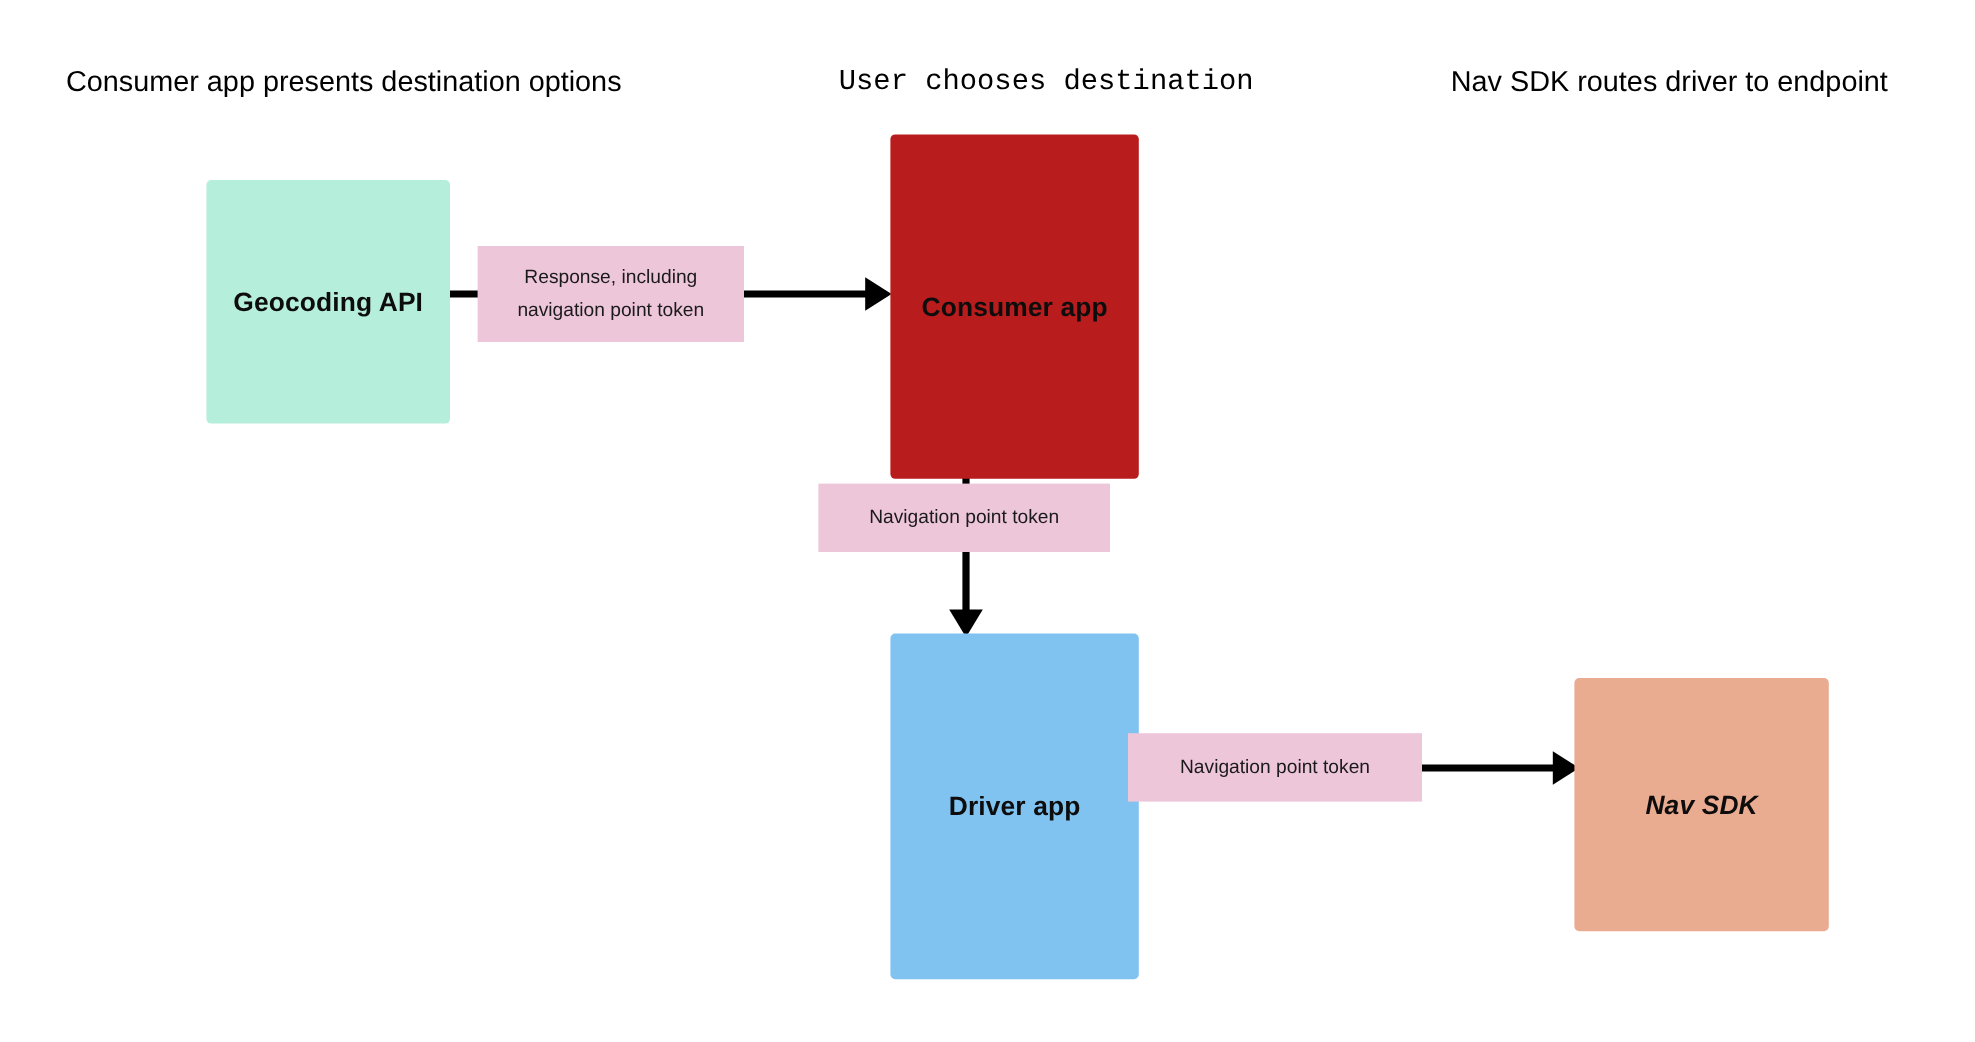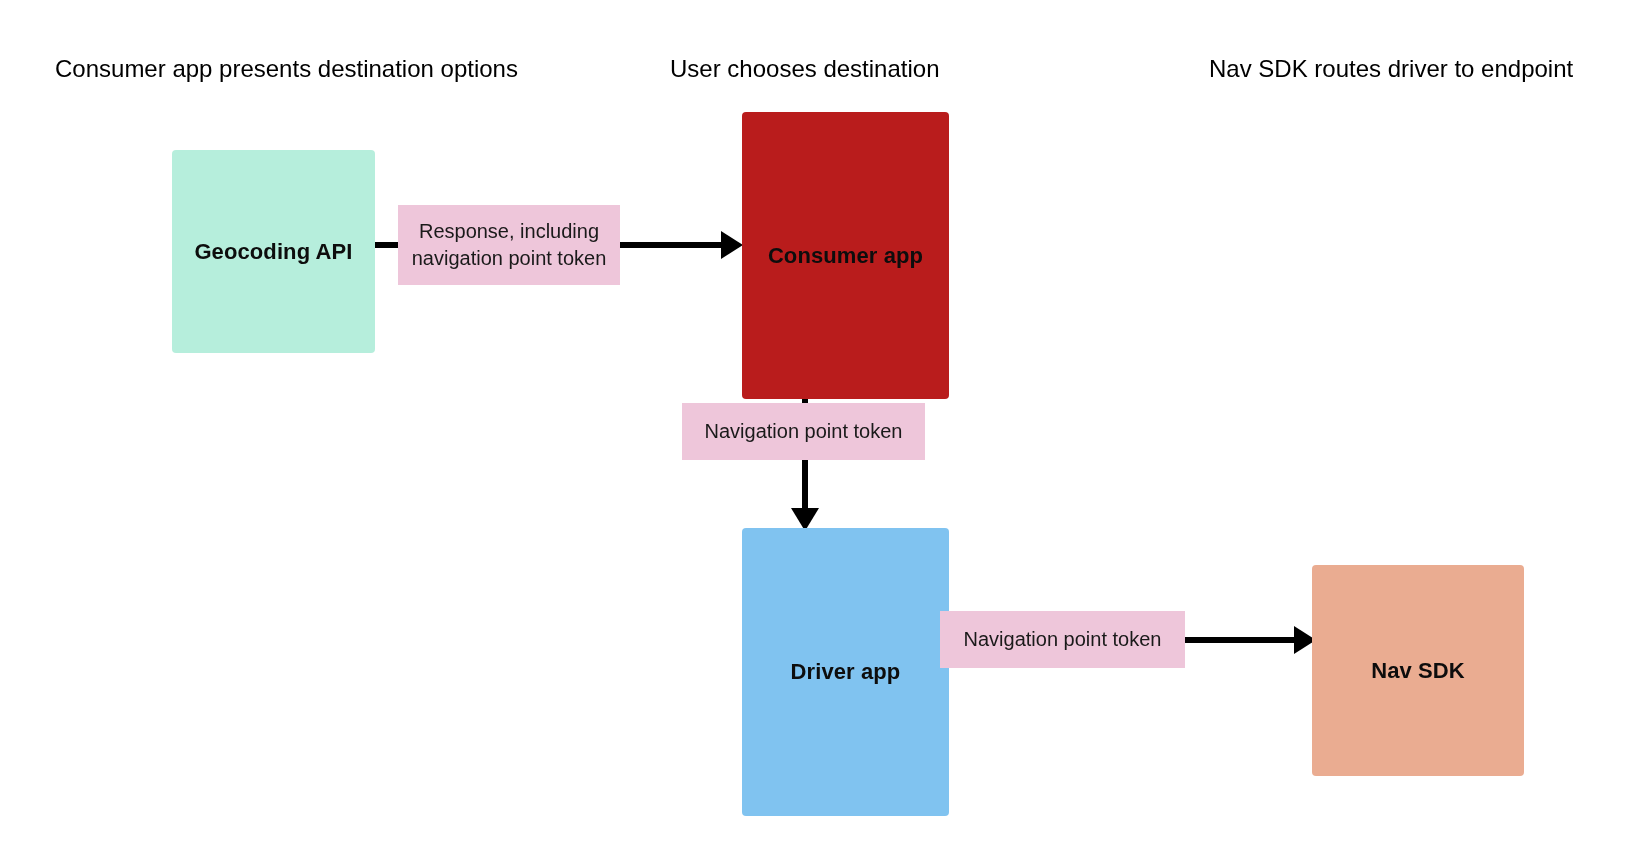--- a/index.html
+++ b/index.html
@@ -22,21 +22,21 @@
   
   .col-header {
     position: absolute;
     font-size: 24px;
     line-height: 28px;
     color: #000000;
     white-space: nowrap;
     font-weight: 400;
   }
   #header-consumer { left: 55px;   top: 55px; }
-  #header-user     { left: 670px;  top: 55px; }
+  #header-user     { left: 699px;  top: 55px; font-family: Liberation Mono, monospace; }
   #header-navsdk   { left: 1209px; top: 55px; }
 
   
   .node {
     position: absolute;
     display: flex;
     align-items: center;
     justify-content: center;
     border-radius: 4px;
     box-sizing: border-box;
@@ -80,21 +80,21 @@
   
   .edge-label {
     position: absolute;
     display: flex;
     align-items: center;
     justify-content: center;
     text-align: center;
     box-sizing: border-box;
   }
   .edge-label-text {
-    font-size: 20px;
+    font-size: 16px;
     line-height: 27px;
     color: #1a1a1a;
     font-weight: 400;
   }
 
   #label-response {
     left: 398px; top: 205px;
     width: 222px; height: 80px;
     padding: 0 6px;
   }
@@ -136,21 +136,21 @@
   </div>
 
   <div id="node-consumer" class="node" style="background: #b91c1c;">
     <span class="node-label">Consumer app</span>
   </div>
 
   <div id="node-driver" class="node" style="background: rgb(128, 195, 240); align-items: center;">
     <span class="node-label">Driver app</span>
   </div>
 
-  <div id="node-navsdk" class="node" style="background: rgb(234, 172, 145);">
+  <div id="node-navsdk" class="node" style="background: rgb(234, 172, 145); font-style: italic;">
     <span class="node-label">Nav SDK</span>
   </div>
 
   <div id="label-response" class="edge-label" style="background: rgb(238, 198, 218);">
     <span class="edge-label-text">Response, including navigation point token</span>
   </div>
 
   <div id="label-navtoken-vertical" class="edge-label" style="background: rgb(238, 198, 218);">
     <span class="edge-label-text">Navigation point token</span>
   </div>

